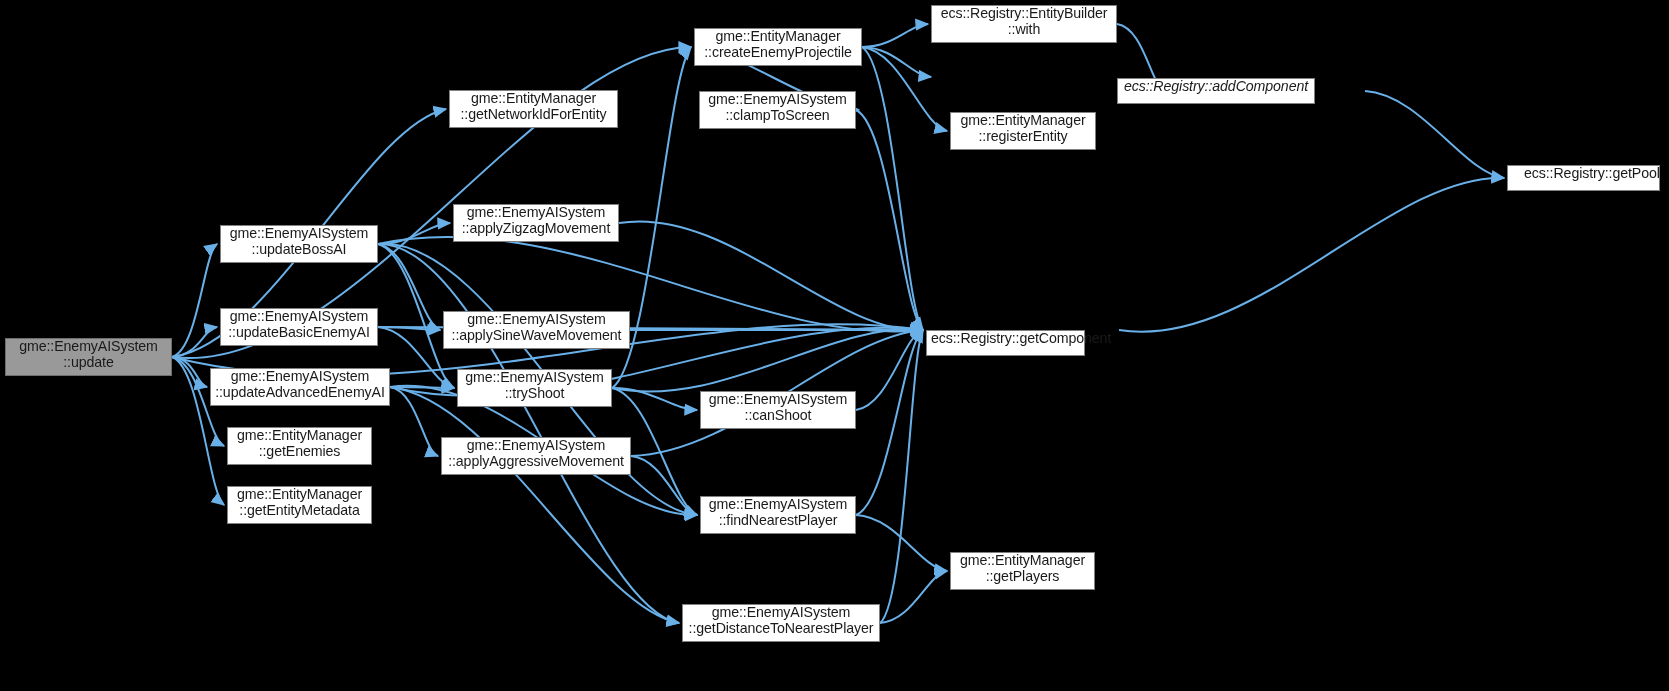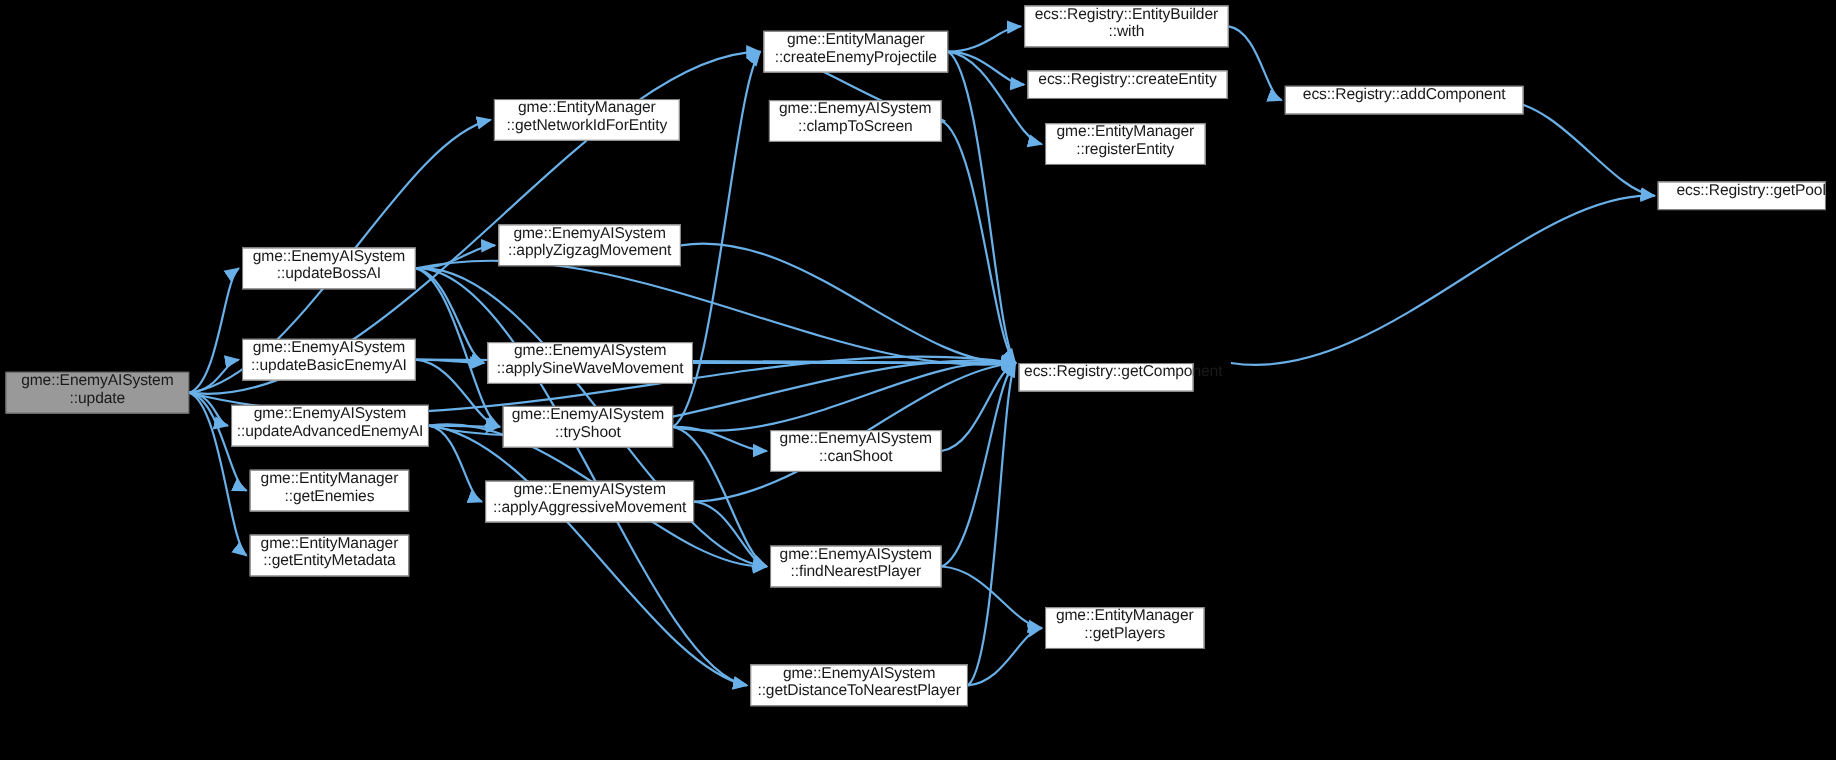--- a/index.html
+++ b/index.html
@@ -125,21 +125,20 @@
     <div class="node" style="left: 699px; top: 91px; width: 157px; height: 38px;"><span class="lbl">gme::EnemyAISystem
 ::clampToScreen</span></div>
     <div class="node" style="left: 700px; top: 391px; width: 156px; height: 38px;"><span class="lbl">gme::EnemyAISystem
 ::canShoot</span></div>
     <div class="node" style="left: 700px; top: 496px; width: 156px; height: 38px;"><span class="lbl">gme::EnemyAISystem
 ::findNearestPlayer</span></div>
     <div class="node" style="left: 682px; top: 604px; width: 198px; height: 38px;"><span class="lbl">gme::EnemyAISystem
 ::getDistanceToNearestPlayer</span></div>
     <div class="node" style="left: 931px; top: 5px; width: 186px; height: 38px;"><span class="lbl">ecs::Registry::EntityBuilder
 ::with</span></div>
-    <div class="node" style="left: 934px; top: 64px; width: 182px; height: 26px;"><span class="lbl">ecs::Registry::createEntity</span></div>
     <div class="node" style="left: 950px; top: 112px; width: 146px; height: 38px;"><span class="lbl">gme::EntityManager
 ::registerEntity</span></div>
     <div class="node" style="left: 926px; top: 330px; width: 159px; height: 26px;"><span class="lbl">ecs::Registry::getComponent</span></div>
     <div class="node" style="left: 950px; top: 552px; width: 145px; height: 38px;"><span class="lbl">gme::EntityManager
 ::getPlayers</span></div>
-    <div class="node" style="left: 1168px; top: 78px; width: 217px; height: 26px;"><span class="lbl">ecs::Registry::addComponent</span></div>
+    <div class="node" style="left: 1117px; top: 78px; width: 198px; height: 26px; font-style: italic;"><span class="lbl">ecs::Registry::addComponent</span></div>
     <div class="node" style="left: 1507px; top: 165px; width: 153px; height: 26px; padding-left: 16px;"><span class="lbl">ecs::Registry::getPool</span></div>
   </div>
 
 </body></html>

